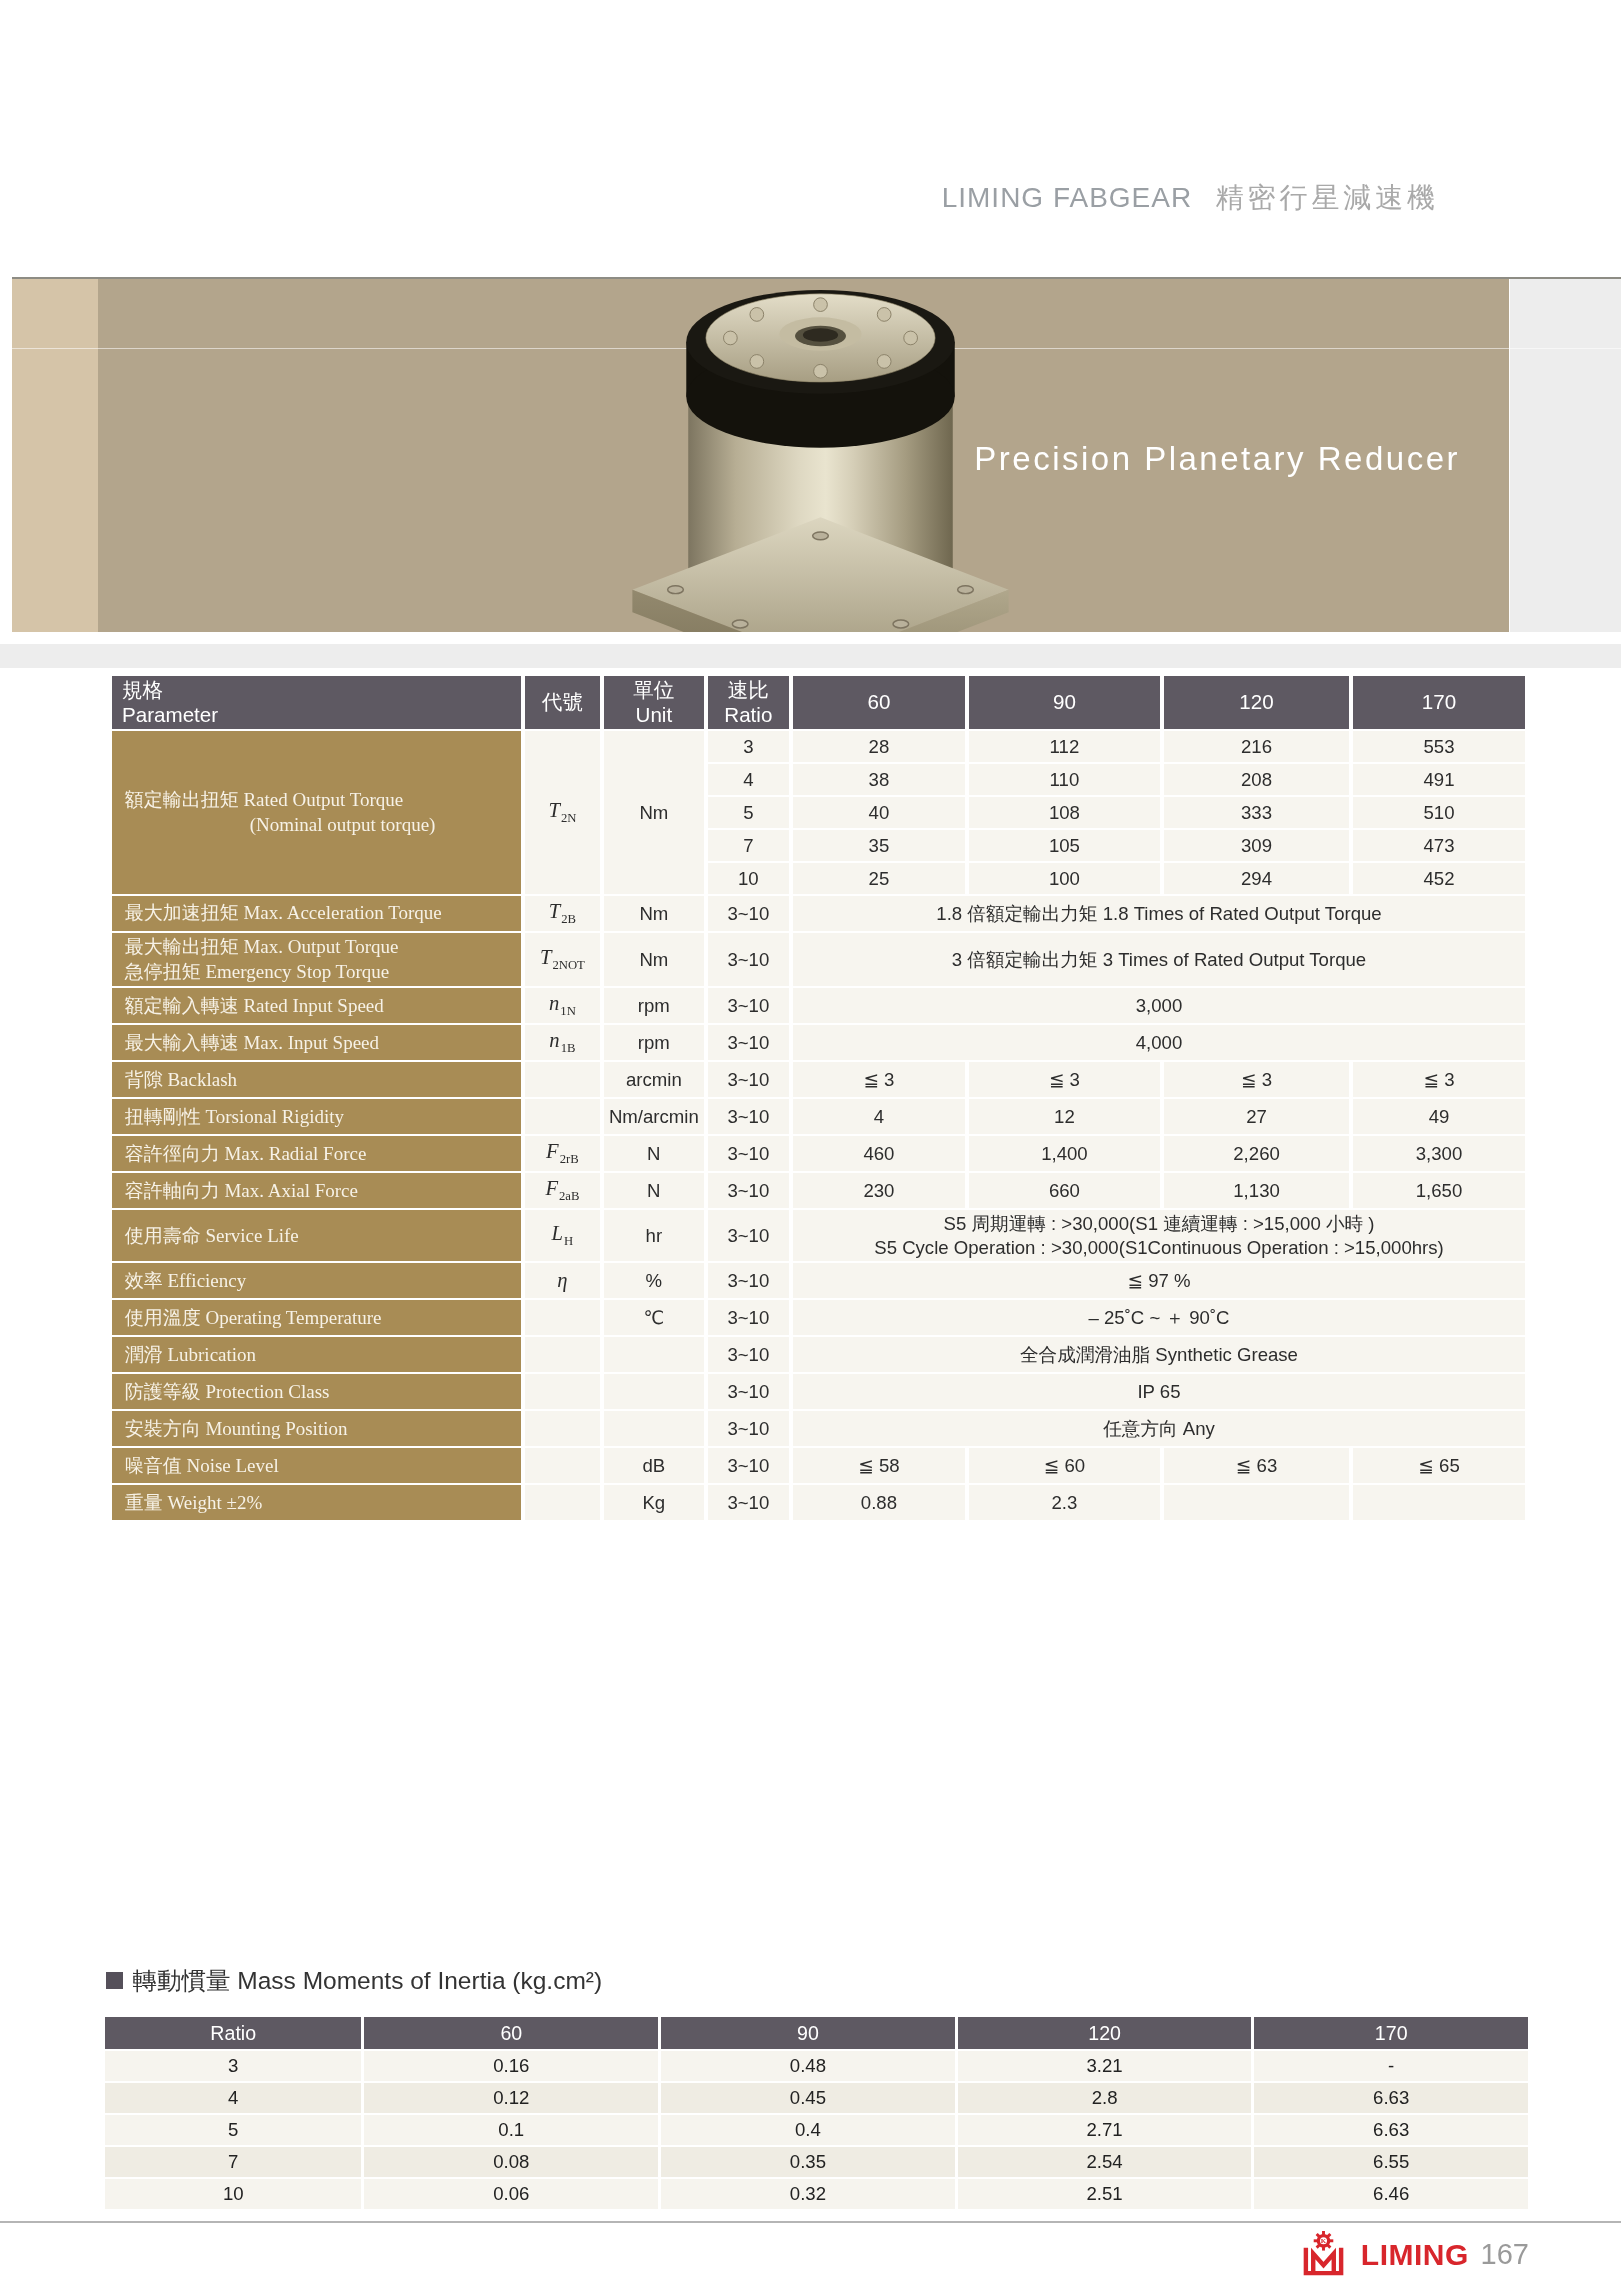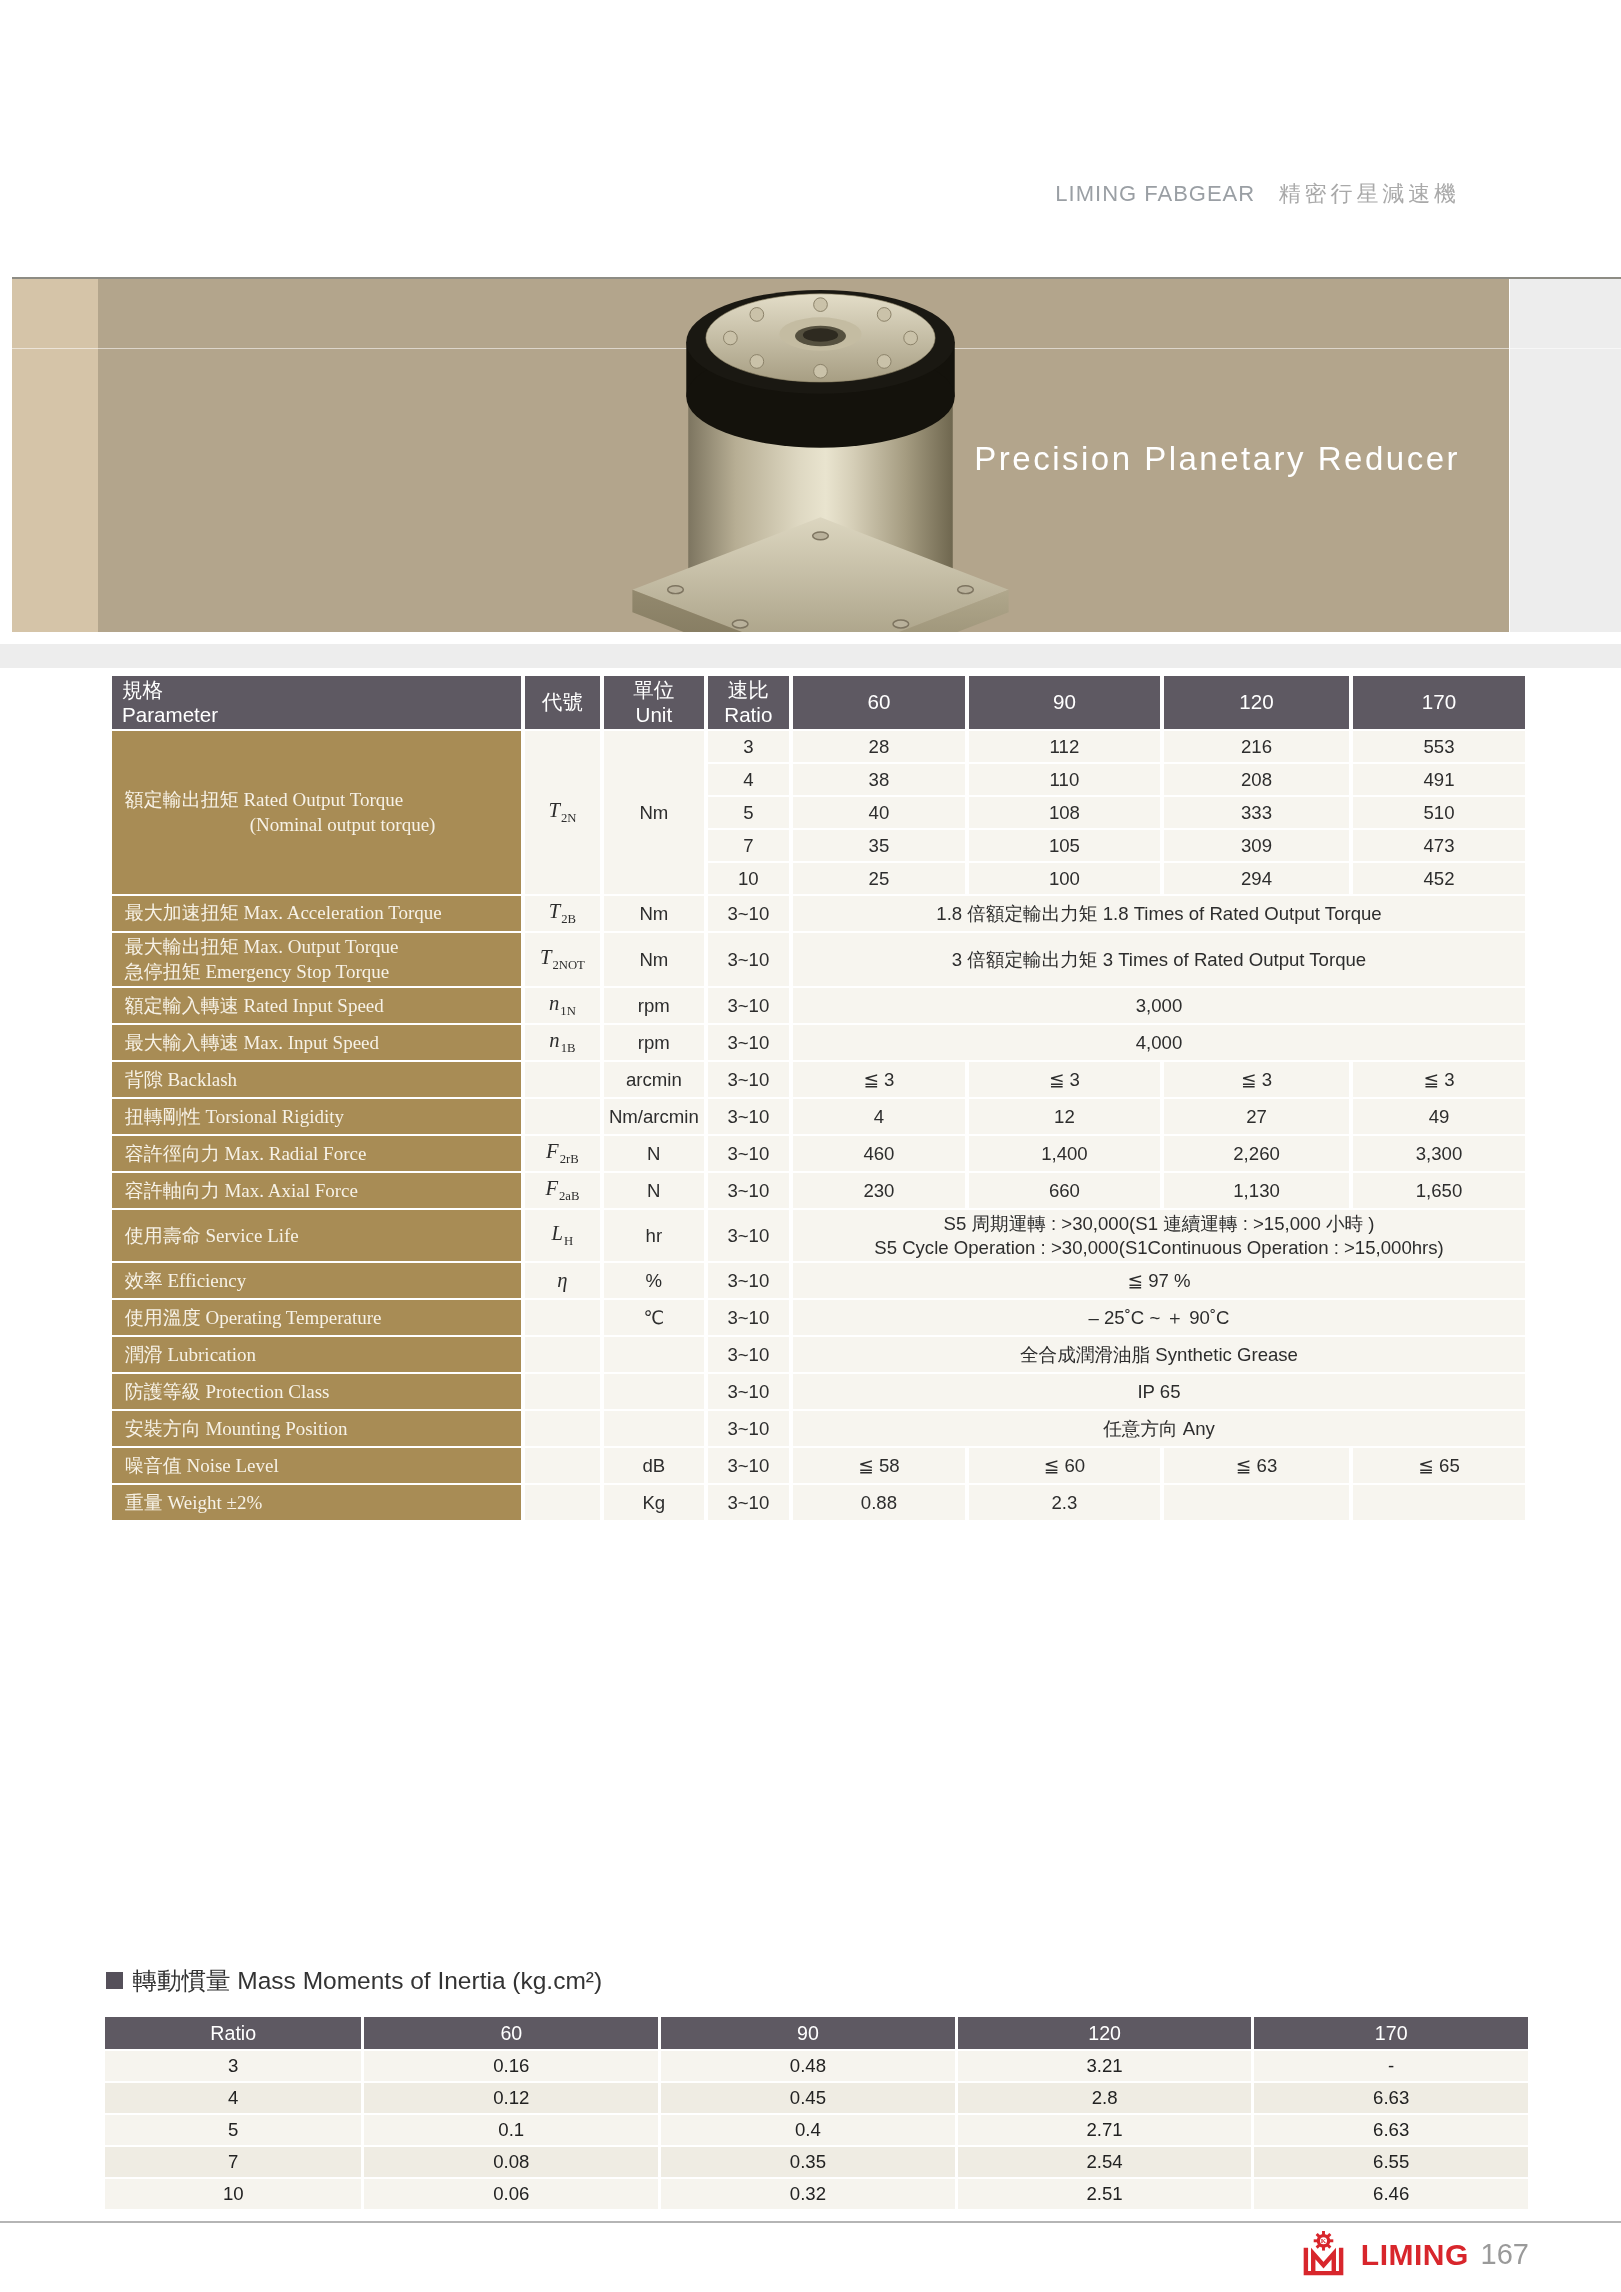--- a/index.html
+++ b/index.html
@@ -1,20 +1,20 @@
 <!DOCTYPE html>
 <html><head>
 <meta charset="utf-8">
 <style>
   html,body{margin:0;padding:0;background:#fff;}
   .page{position:relative;width:1621px;height:2293px;background:#ffffff;overflow:hidden;
         font-family:"Liberation Sans","DejaVu Sans",sans-serif;}
 
   
-  .brand{position:absolute;top:179px;right:161px;font-size:22px;letter-spacing:1px;
+  .brand{position:absolute;top:179px;right:182px;font-size:28px;letter-spacing:1px;
          color:#9a9fa4;white-space:nowrap;}
   .brand .zh{color:#a9a9a9;margin-left:23.5px;letter-spacing:3.9px;}
 
   
   .banner{position:absolute;top:277px;left:12px;width:1621px;height:355px;}
   .banner .topline{position:absolute;left:0;top:0;width:100%;height:2px;background:#8d8c84;}
   .banner .stripL{position:absolute;left:0;top:2px;width:86px;height:353px;background:#d5c4a8;}
   .banner .main{position:absolute;left:86px;top:2px;width:1411px;height:353px;background:#b3a58c;}
   .banner .stripR{position:absolute;left:1498px;top:2px;width:123px;height:353px;background:#ededed;}
   .banner .divline{position:absolute;left:0;top:71px;width:100%;height:1px;background:rgba(255,255,255,.55);}

